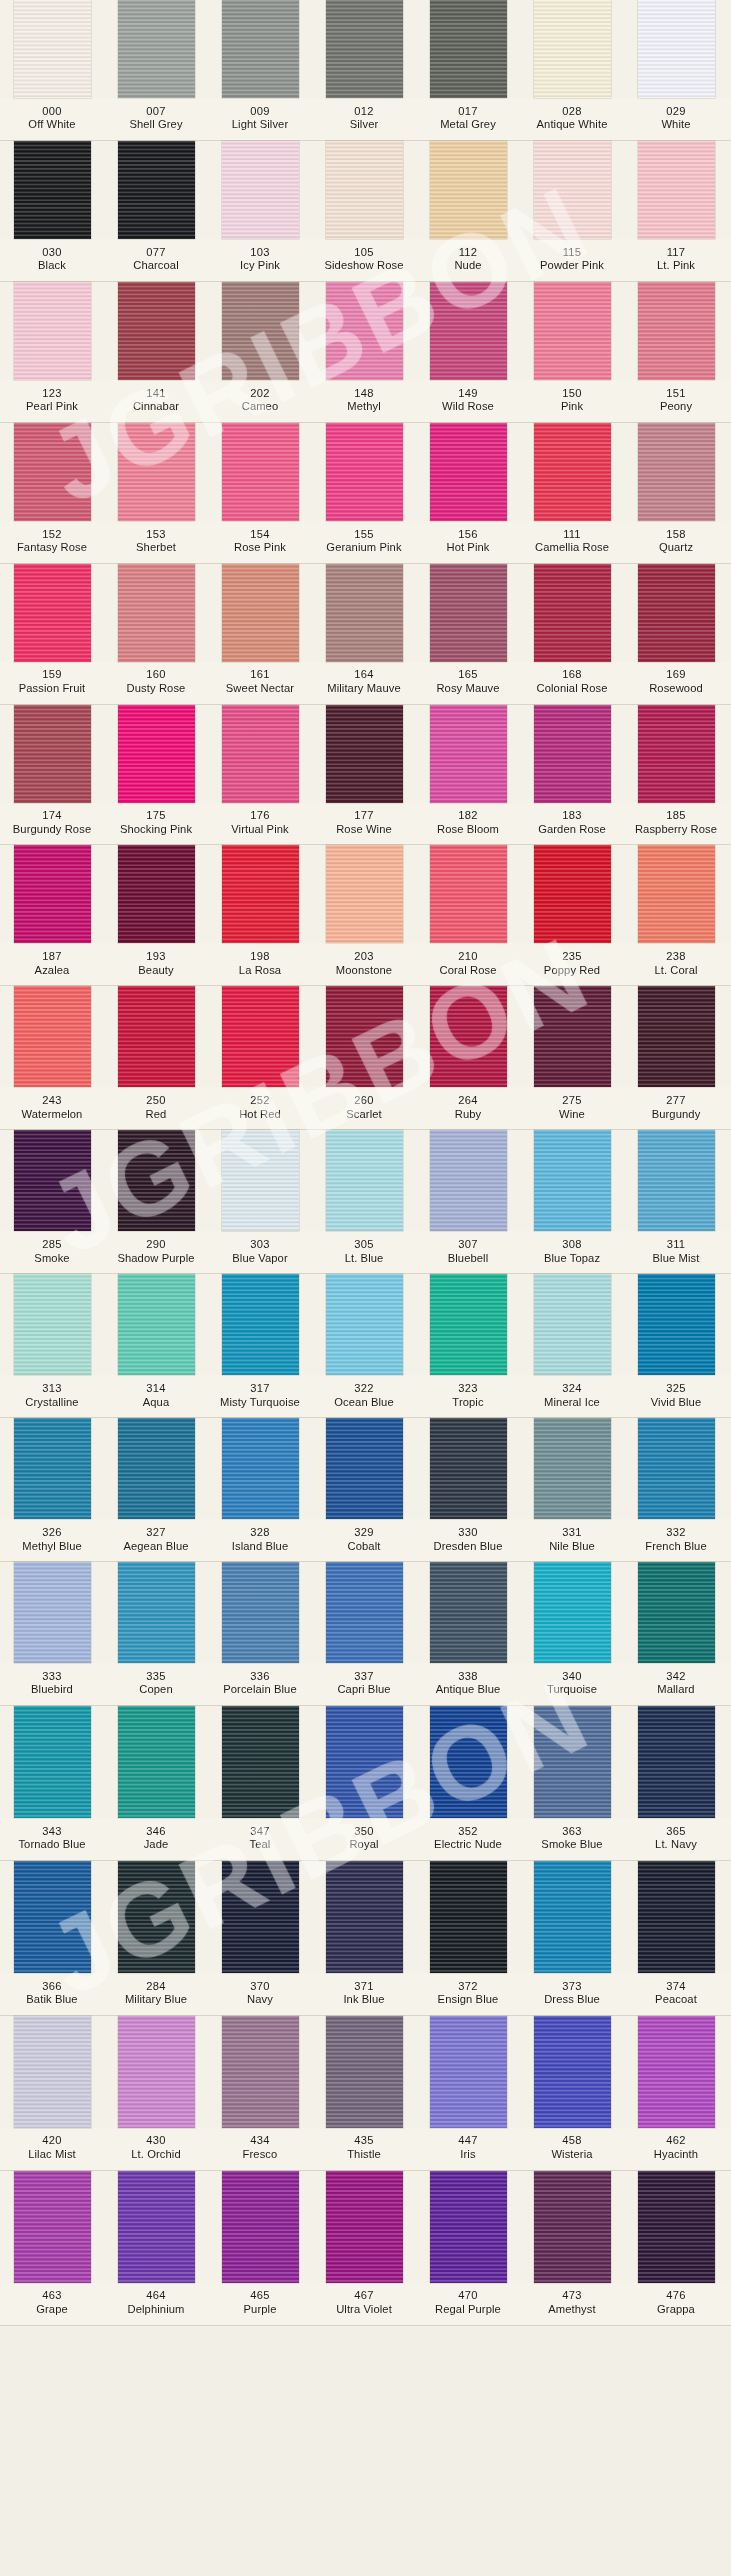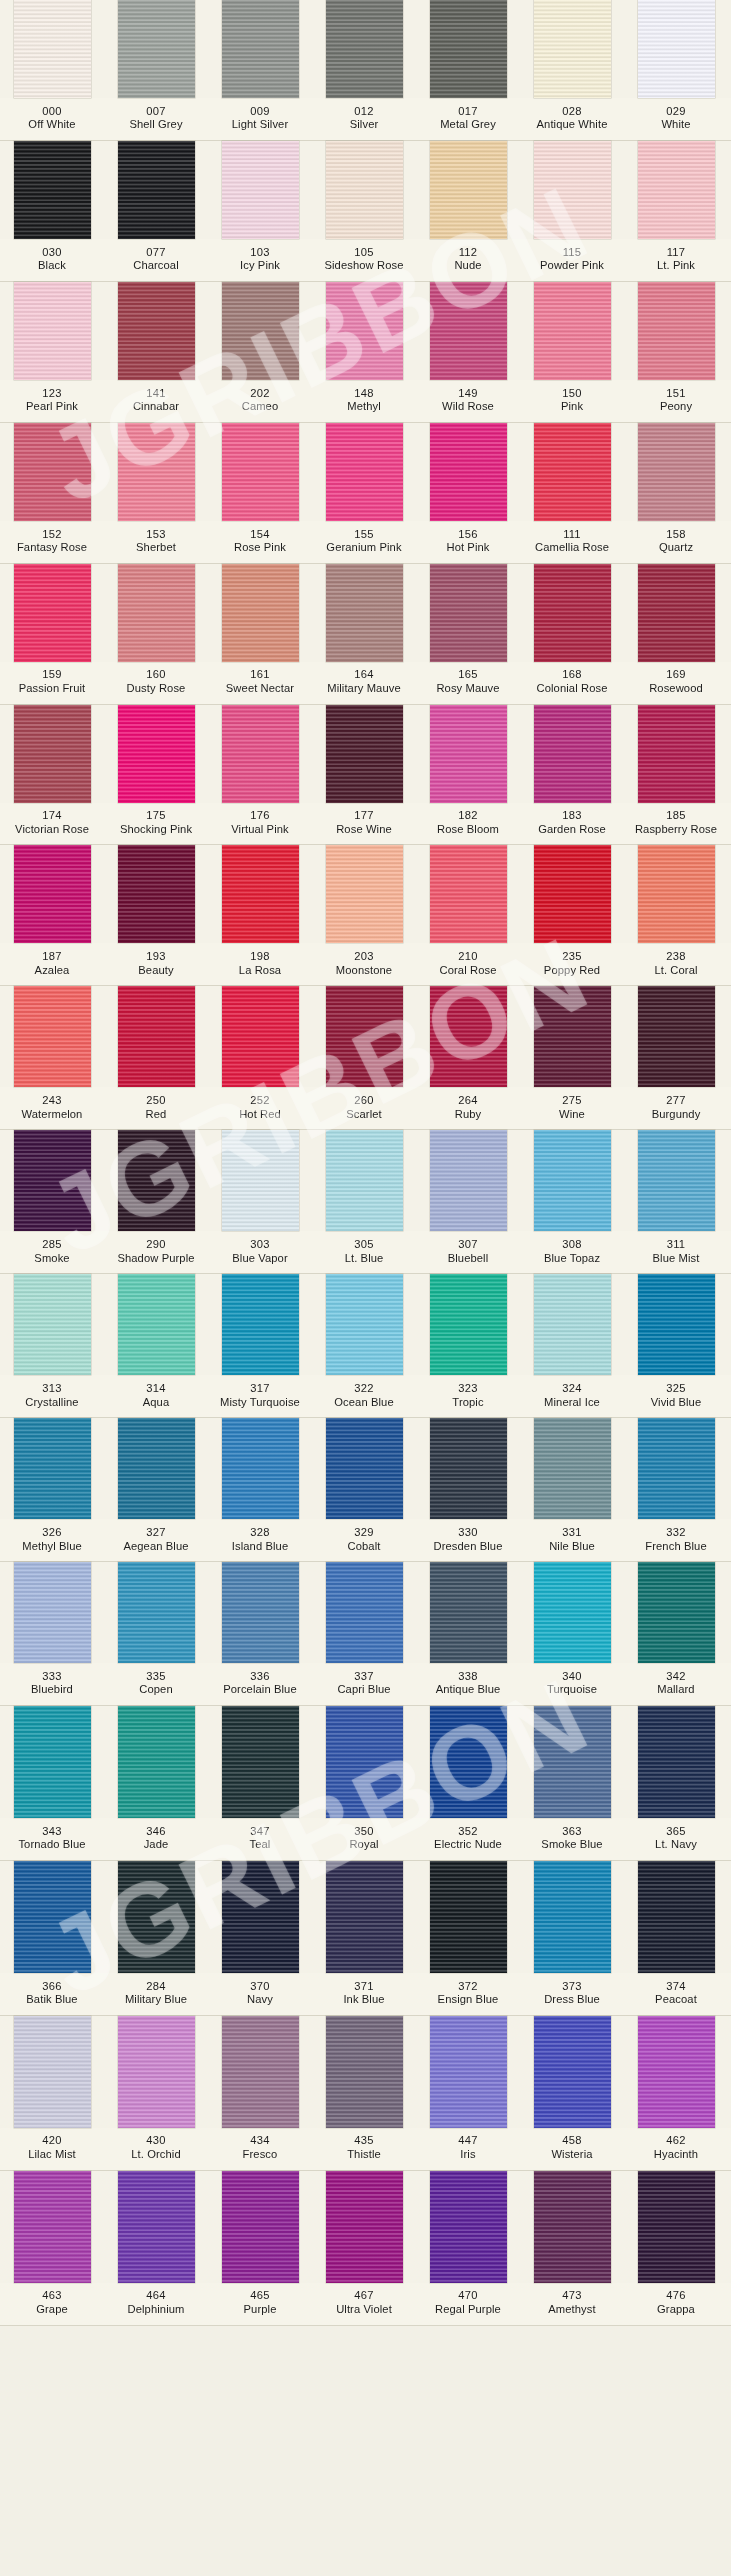--- a/index.html
+++ b/index.html
@@ -402,21 +402,21 @@
           <div class="cell">
             <div class="swatch" title="183 Garden Rose" style="background: rgb(180, 41, 124);"></div>
           </div>
           <div class="cell">
             <div class="swatch" title="185 Raspberry Rose" style="background: rgb(176, 26, 78);"></div>
           </div>
         </div>
         <div class="label-strip">
           <div class="label">
             <span class="lbl-code">174</span>
-            <span class="lbl-name">Victorian Rose</span>
+            <span class="lbl-name">Burgundy Rose</span>
           </div>
           <div class="label">
             <span class="lbl-code">175</span>
             <span class="lbl-name">Shocking Pink</span>
           </div>
           <div class="label">
             <span class="lbl-code">176</span>
             <span class="lbl-name">Virtual Pink</span>
           </div>
           <div class="label">

